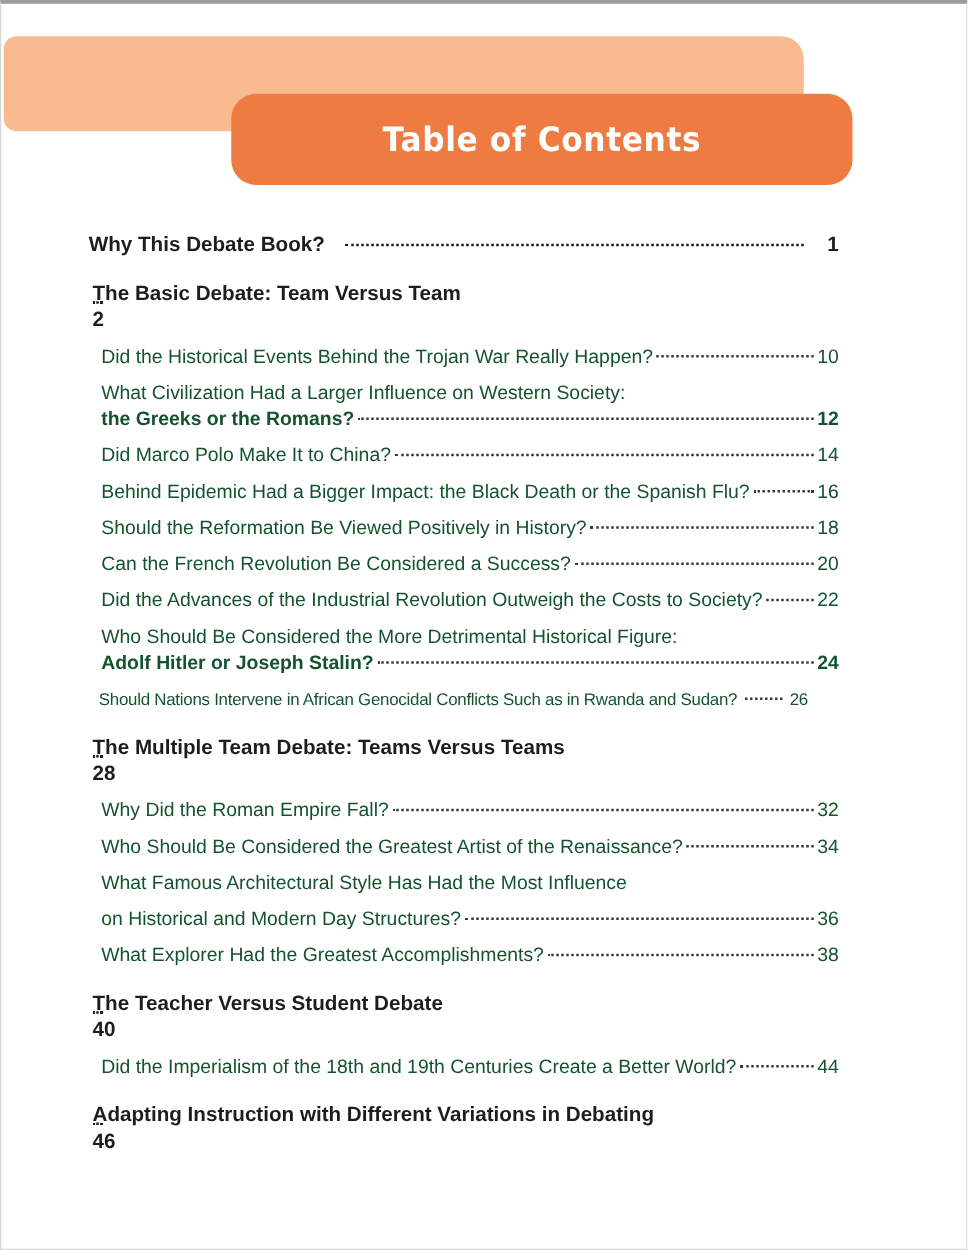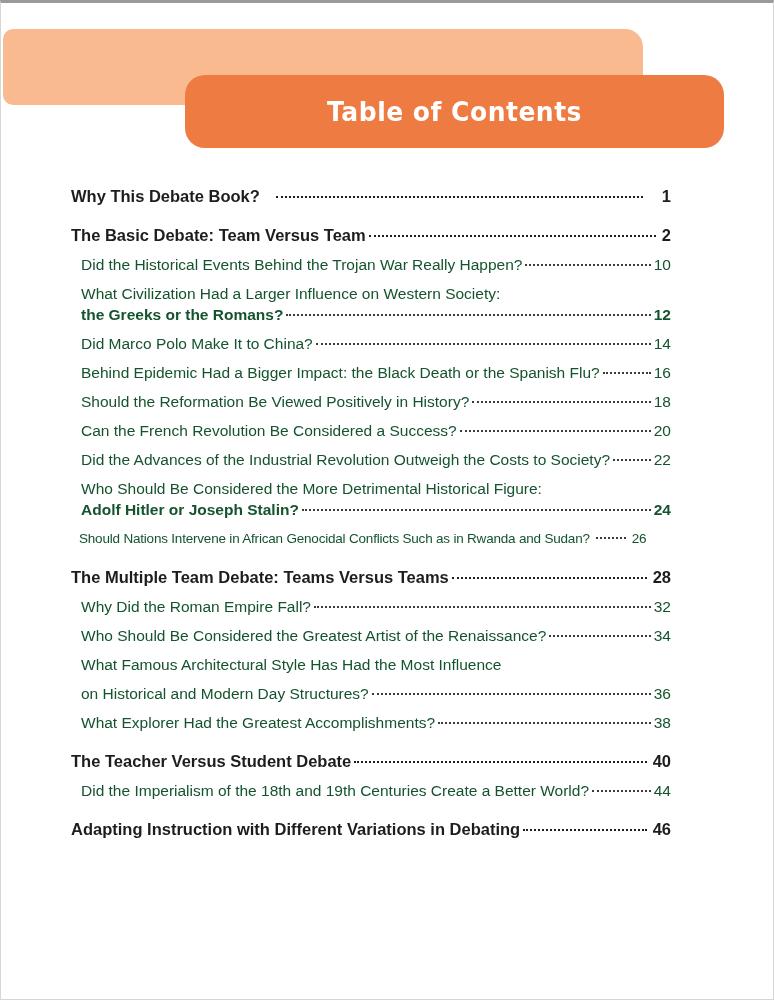--- a/index.html
+++ b/index.html
@@ -28,21 +28,21 @@
     top: 26px;
     width: 640px;
     height: 76px;
     background: var(--peach, #F9BA8F);
     border-radius: 10px 18px 18px 10px;
   }
   .title-banner {
     position: absolute;
     left: 184px;
     top: 72px;
-    width: 539px;
+    width: 497px;
     height: 73px;
     background: var(--orange, #EE7B41);
     border-radius: 20px;
     display: flex;
     align-items: center;
     justify-content: center;
   }
   .title-banner .title-text {
     color: #ffffff;
     font-family: "DejaVu Sans", sans-serif;
@@ -62,21 +62,21 @@
   .row {
     display: flex;
     align-items: baseline;
     line-height: 19px;
     font-size: 15.5px;
     color: #14532d;
     margin-top: 10px;
     white-space: nowrap;
   }
   .row:first-child { margin-top: 0; gap: 13px; }
-  .row.section { margin-top: 20px; }
+  .row.section { margin-top: 20px; flex-direction: column; }
   .row.tight { margin-top: 2px; font-weight: bold; }
   .row.bold {
     font-weight: bold;
     font-size: 16.5px;
     color: #1d1d1d;
   }
   .row.sub { padding-left: 10px; }
   .row.condensed {
     font-size: 13.5px;
     padding-left: 8px;

